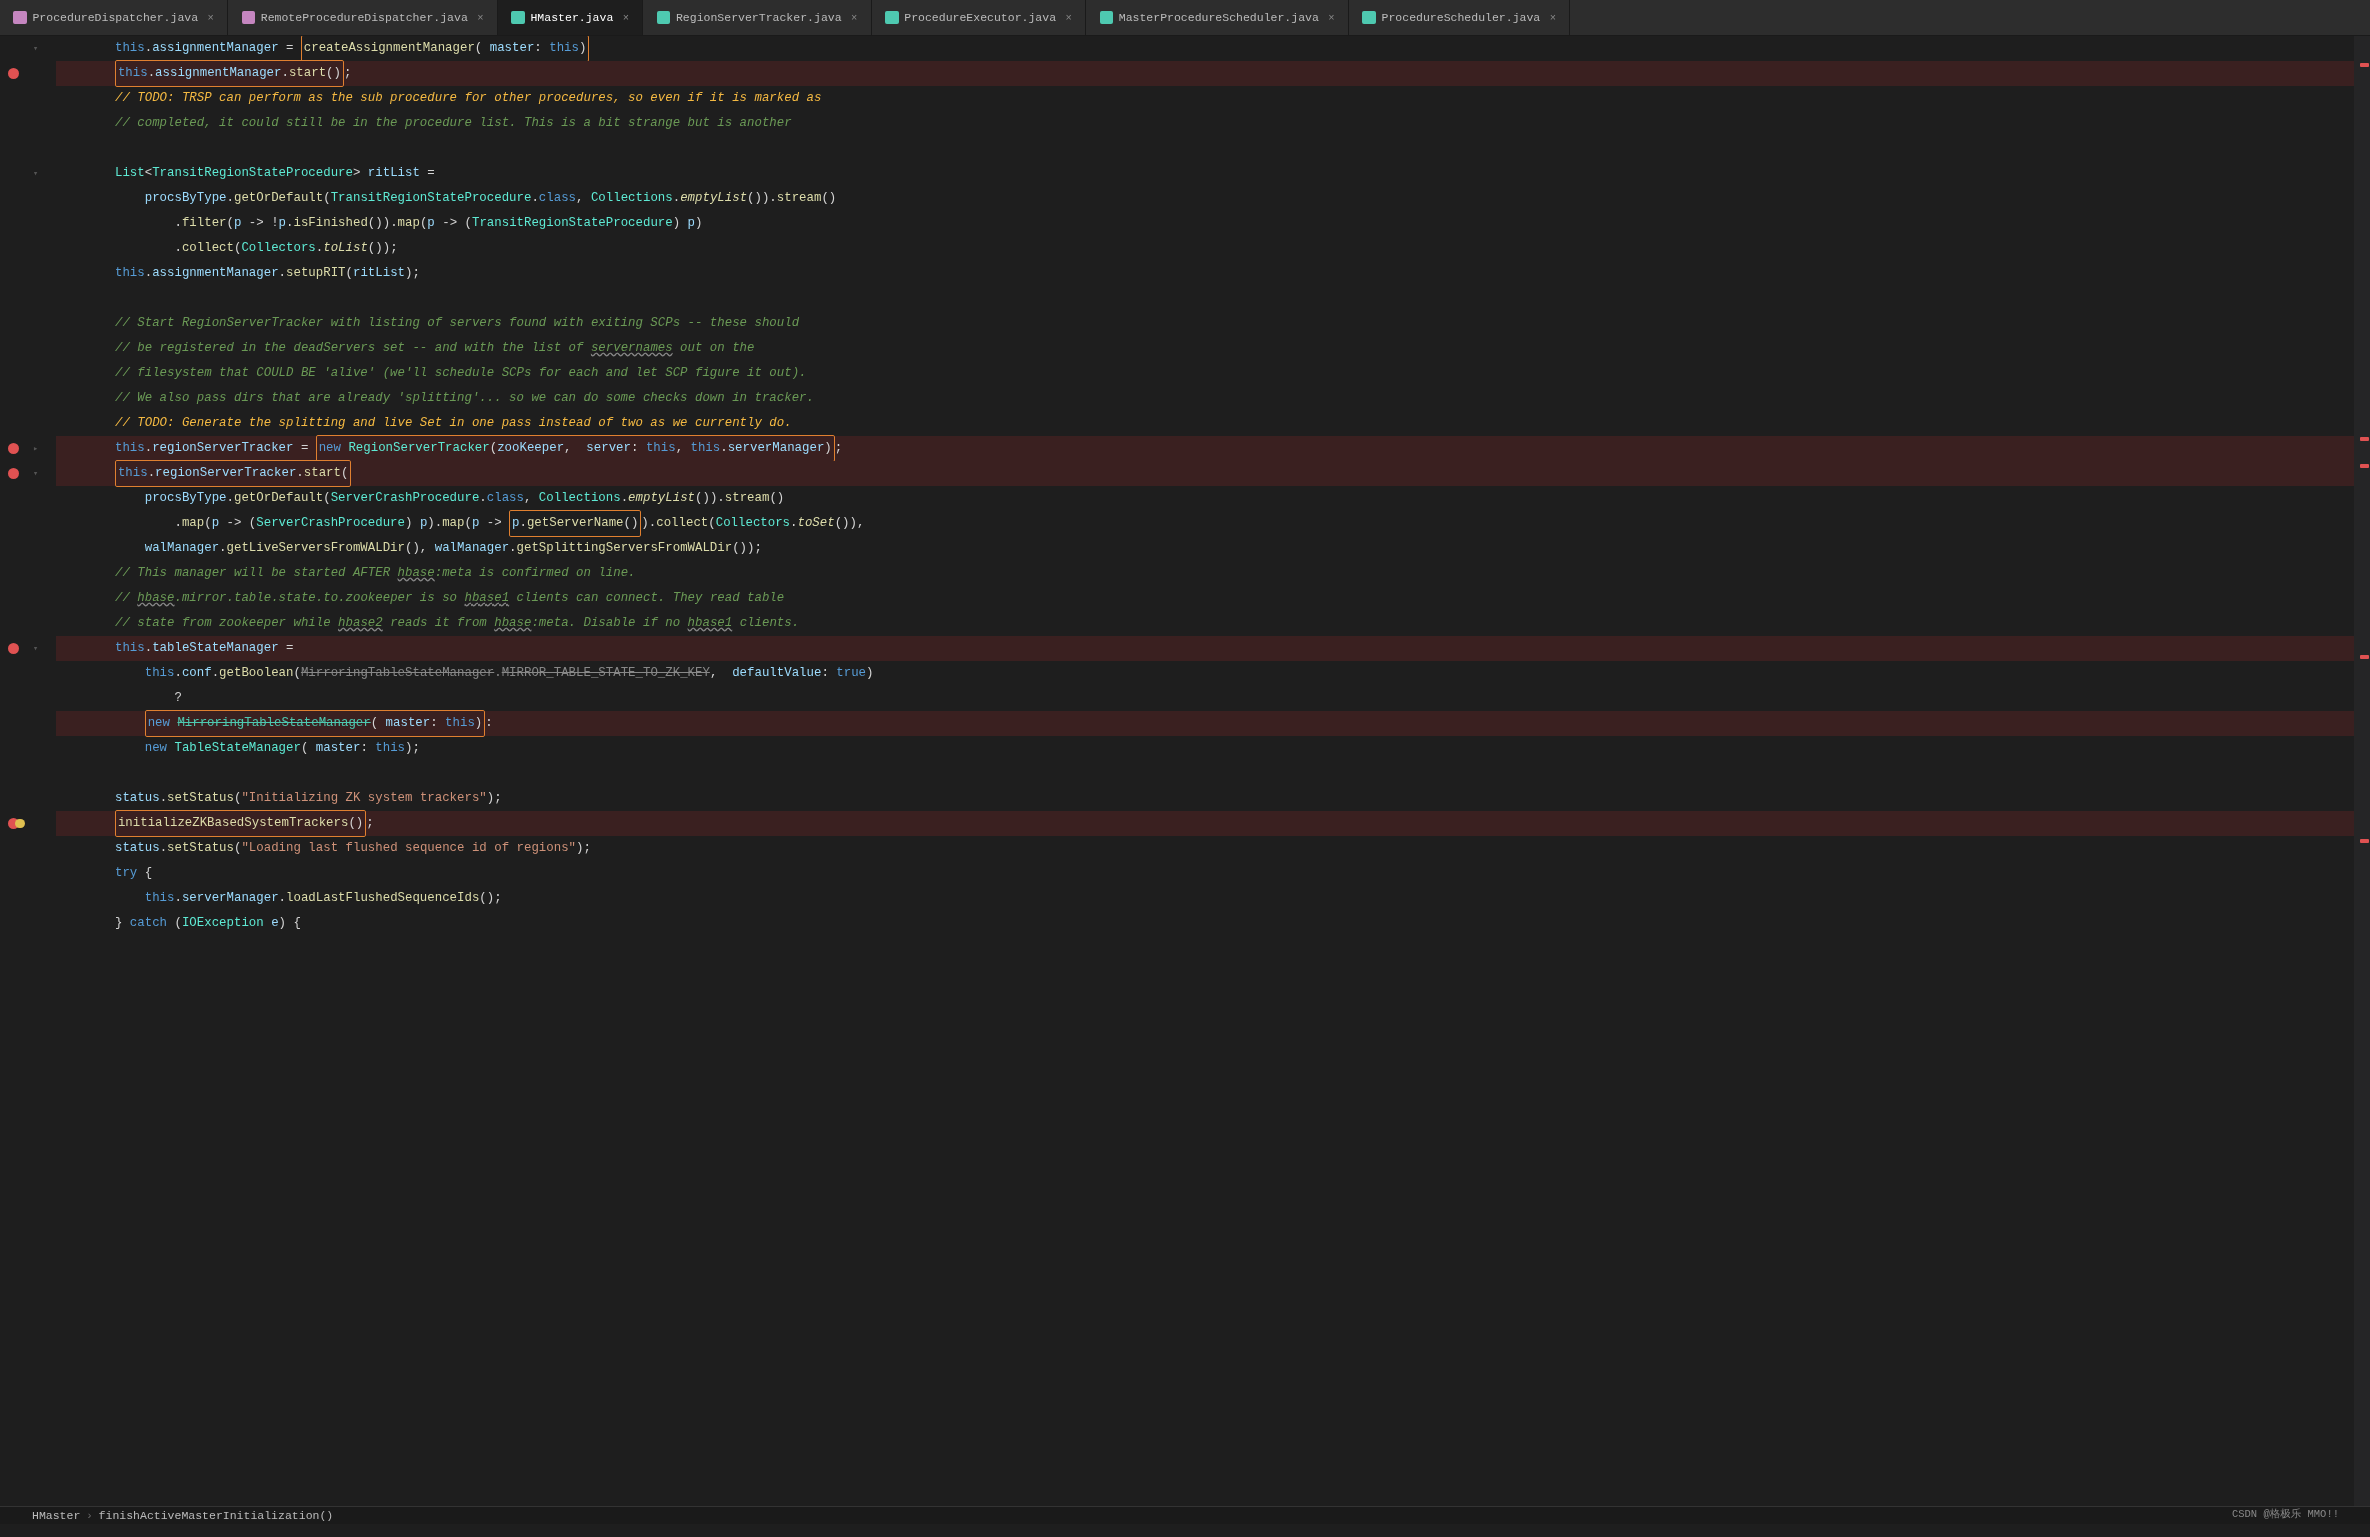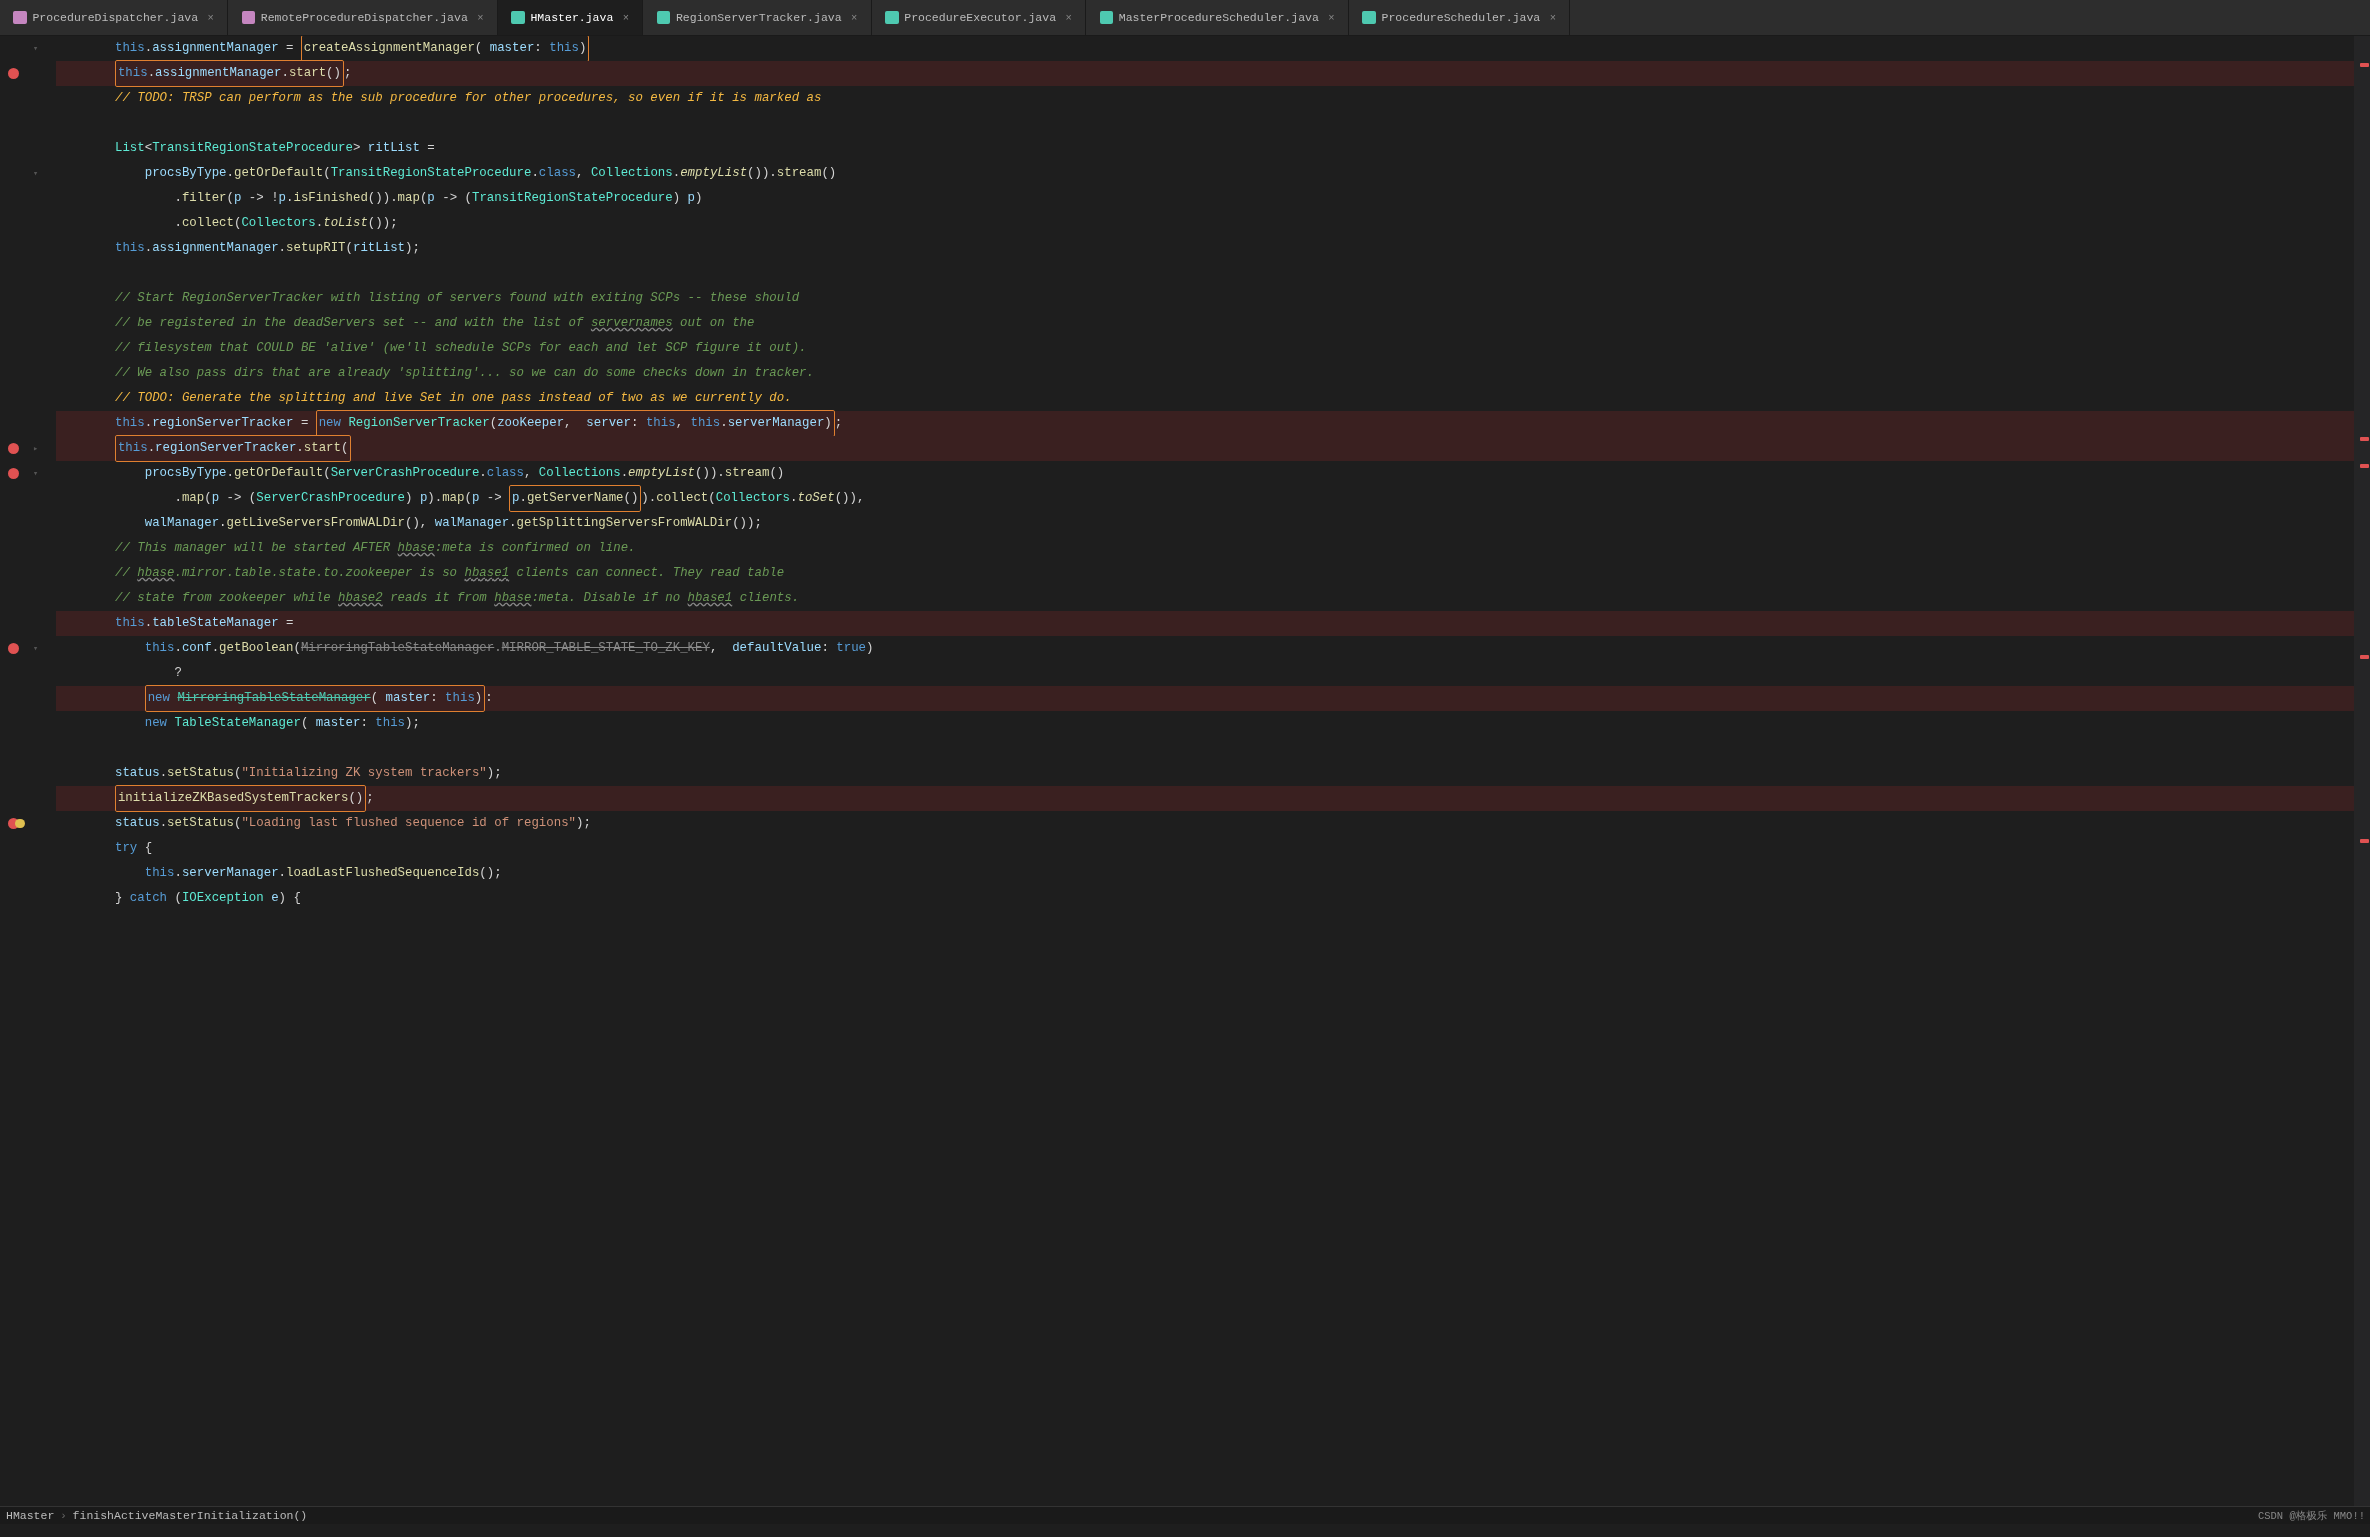--- a/index.html
+++ b/index.html
@@ -105,22 +105,21 @@
       border: 1.9px solid #e08030;
       border-radius: 1.9px;
       padding: 0 1.9px;
     }
 
     
     .status-bar {
       height: 18px;
       background: #1a1a1a;
       display: flex;
-      align-items: center;
-      padding: 0 6px;
+      padding: 0 32px;
       font-size: 11.5px;
       color: #bbb;
       gap: 11.5px;
       border-top: 1px solid #333;
     }
     .status-bar .breadcrumb {
       display: flex;
       align-items: center;
       gap: 5.7px;
     }
@@ -302,20 +301,23 @@
       </div>
 
       <div class="code-line highlighted-line">
         <span class="plain">        </span><span class="debug-box"><span class="kw">this</span><span class="plain">.</span><span class="field">assignmentManager</span><span class="plain">.</span><span class="method">start</span><span class="plain">()</span></span><span class="plain">;</span>
       </div>
 
       <div class="code-line">
         <span class="plain">        </span><span class="comment-todo">// TODO: TRSP can perform as the sub procedure for other procedures, so even if it is marked as</span>
       </div>
 
+      <div class="code-line">
+        <span class="plain">        </span><span class="comment">// completed, it could still be in the procedure list. This is a bit strange but is another</span>
+      </div>
 
       <div class="code-line">
         <span class="plain">        </span>
       </div>
 
       <div class="code-line">
         <span class="plain">        </span><span class="type">List</span><span class="plain">&lt;</span><span class="type">TransitRegionStateProcedure</span><span class="plain">&gt; </span><span class="field">ritList</span><span class="plain"> =</span>
       </div>
 
       <div class="code-line">

